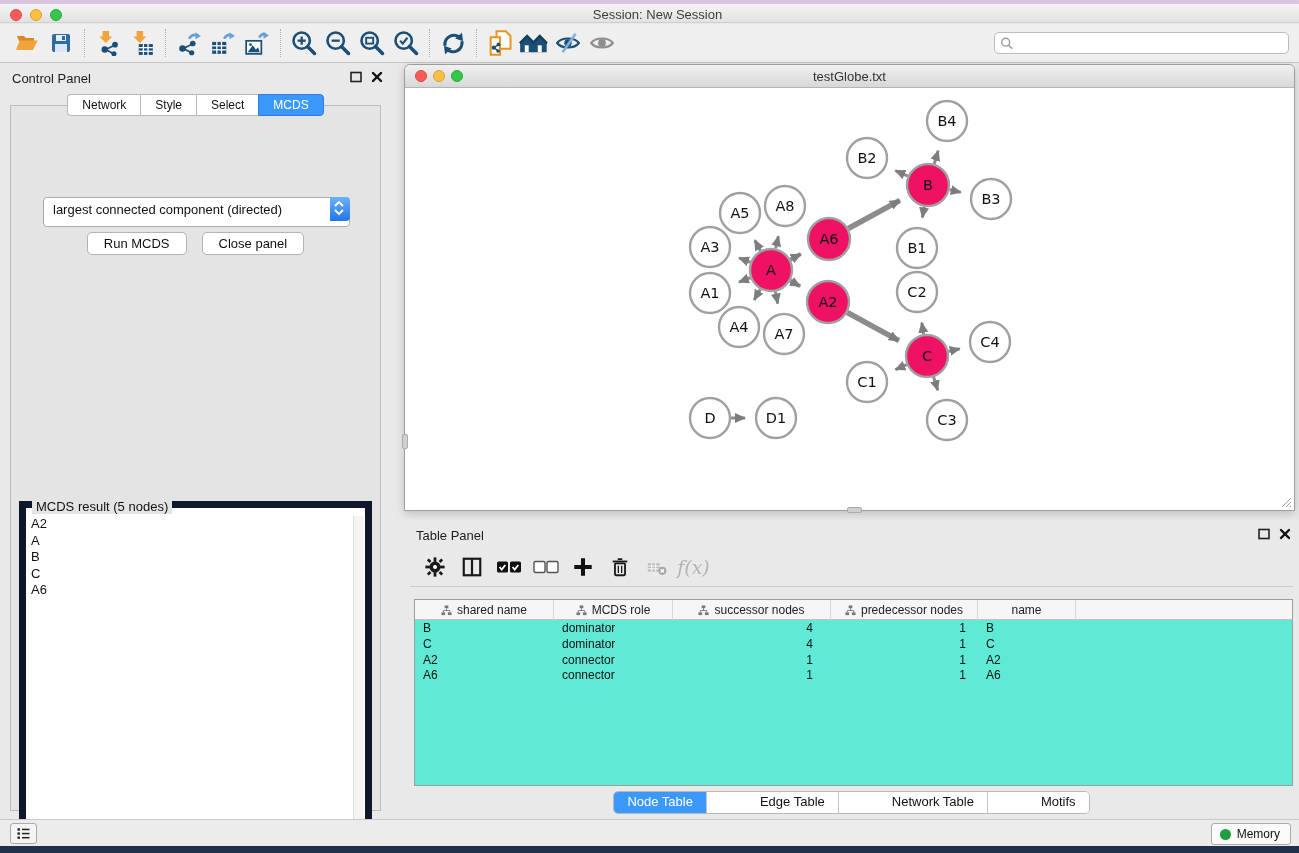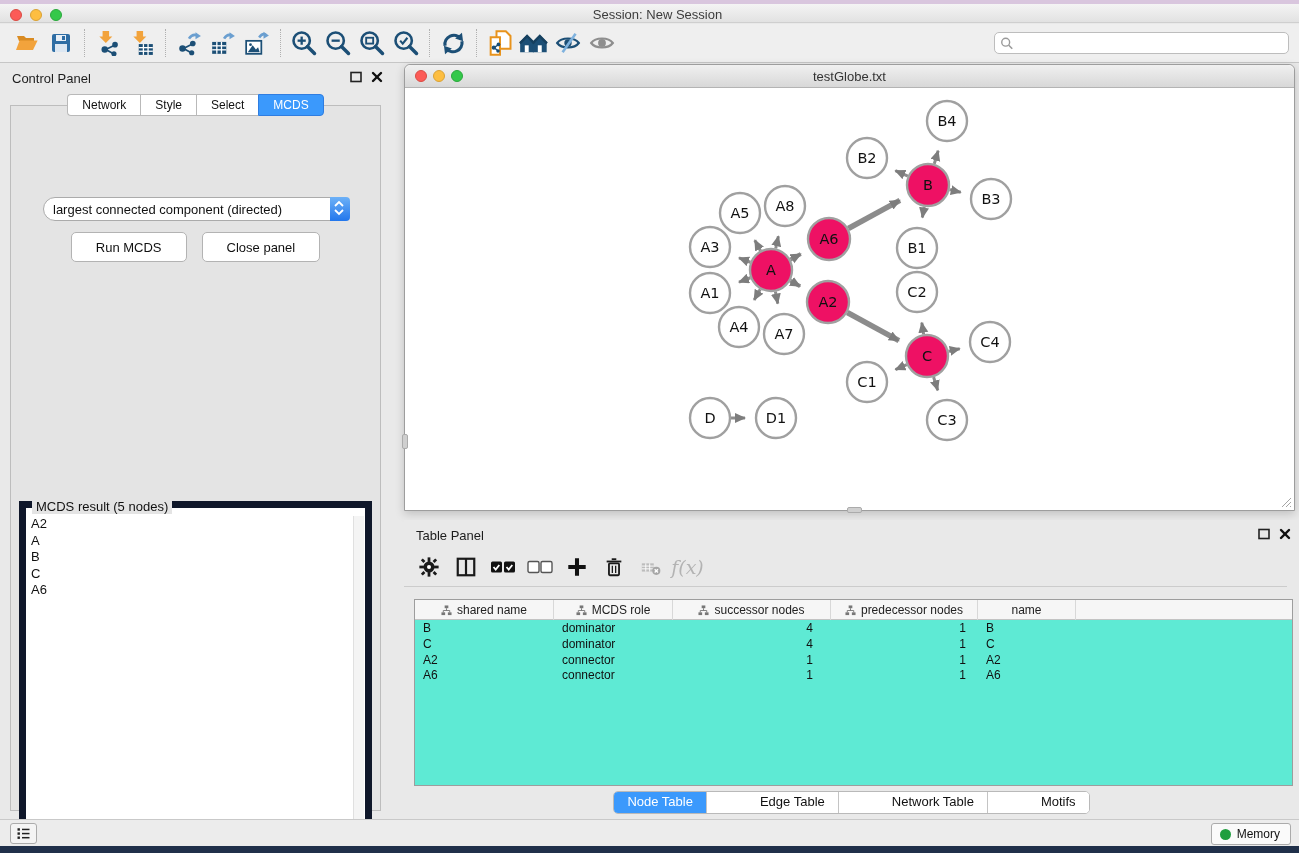--- a/index.html
+++ b/index.html
@@ -34,27 +34,27 @@
   .ph-icons { position:absolute; right:8px; top:8px; display:flex; gap:9px; }
   .cp-tabs { position:absolute; left:0; top:31px; width:391px; display:flex; justify-content:center; z-index:3; }
   .cp-tab { height:22px; padding:0 14px; background:#fff; border:1px solid #b9b9b9; border-right:none;
             font-size:12px; line-height:21px; color:#111; cursor:pointer; }
   .cp-tab:first-child { border-radius:4px 0 0 4px; }
   .cp-tab:last-child  { border-right:1px solid #b9b9b9; border-radius:0 4px 4px 0; }
   .cp-tab.active { background:#3b99fc; border-color:#2f7de1; color:#fff; }
   .cp-content { position:absolute; left:10px; top:42px; width:371px; height:706px;
                 background:#e4e4e4; border:1px solid #bdbdbd; }
   .opt-label { margin-top:32px; text-align:center; font-size:13px; color:#111; }
-  .combo { position:absolute; left:32px; top:91px; width:307px; height:24px; background:#fff;
-           border:1px solid #ababab; border-radius:12px; cursor:pointer; }
+  .combo { position:absolute; left:32px; top:91px; width:307px; height:30px; background:#fff;
+           border:1px solid #ababab; border-radius:4px; cursor:pointer; }
   .combo .val { position:absolute; left:9px; top:4px; font-size:13px; color:#111; white-space:nowrap; }
   .combo .step { position:absolute; right:-1px; top:-1px; width:20px; height:24px; border-radius:0 4px 4px 0;
                  background:linear-gradient(#6db1f7,#2276ec); }
   .btn-row { position:absolute; left:0; top:126px; width:100%; display:flex; justify-content:center; gap:15px; }
-  .mac-btn { height:30px; padding:0 24px; background:#fff; border:1px solid #b3b3b3; border-radius:5px;
+  .mac-btn { height:23px; padding:0 16px; background:#fff; border:1px solid #b3b3b3; border-radius:5px;
              font-size:13px; color:#111; cursor:pointer; font-family:"Liberation Sans",sans-serif; }
   .result-box { position:absolute; left:8px; top:395px; width:353px; height:337px;
                 border:7px solid #0f172a; background:#fff; }
   .result-legend { position:absolute; left:6px; top:-9px; background:#e4e4e4; padding:0 4px;
                    font-size:13px; color:#111; }
   .result-list { position:absolute; left:1px; top:8px; width:338px; height:322px; overflow:hidden;
                  font-size:13px; color:#111; padding-left:4px; }
   .result-list div { line-height:16.5px; }
   .result-scroll { position:absolute; right:1px; top:8px; width:11px; height:322px; background:#f4f4f4;
                    border-left:1px solid #e0e0e0; }
@@ -69,21 +69,21 @@
   .net-titlebar .title { position:absolute; left:0; right:0; top:4px; text-align:center; font-size:13px; color:#333; }
   .net-canvas { position:absolute; left:1px; top:24px; width:887px; height:421px; background:#fff; }
   .grip { position:absolute; right:2px; bottom:2px; width:14px; height:14px; }
   .edge-handle-left { position:absolute; left:-3px; top:369px; width:6px; height:15px;
                       background:#cfcfcf; border:1px solid #ababab; border-radius:2px; }
   .edge-handle-bottom { position:absolute; left:442px; bottom:-3px; width:15px; height:6px;
                         background:#cfcfcf; border:1px solid #ababab; border-radius:2px; }
 
   
   .table-panel { position:absolute; left:404px; top:520px; width:895px; height:298px; background:#e9e9e9; }
-  .tp-toolbar { position:absolute; left:0; top:27px; width:883px; height:40px;
+  .tp-toolbar { position:absolute; left:6px; top:27px; width:883px; height:40px;
                 border-bottom:1px solid #cccccc; display:flex; align-items:center; padding-left:8px; gap:4px; }
   .tp-ico { width:33px; height:32px; display:flex; align-items:center; justify-content:center; cursor:pointer; }
   .fx { font-family:"DejaVu Serif", serif; font-style:italic; font-size:19px; color:#b3b3b3; }
   .grid-table { position:absolute; left:10px; top:79px; width:879px; height:187px; background:#5eead4;
                 border:1px solid #9d9d9d; overflow:hidden; }
   .gt-header { display:flex; height:20px; background:#f6f6f6; border-bottom:1px solid #c3c3c3; }
   .gt-hcell { display:flex; align-items:center; justify-content:center; gap:5px; font-size:12px; color:#222;
               border-right:1px solid #d8d8d8; height:20px; }
   .cell { display:inline-block; font-size:12px; color:#111; padding:1px 8px; white-space:nowrap; overflow:hidden; }
   .gt-row { height:15.8px; line-height:15.8px; }

